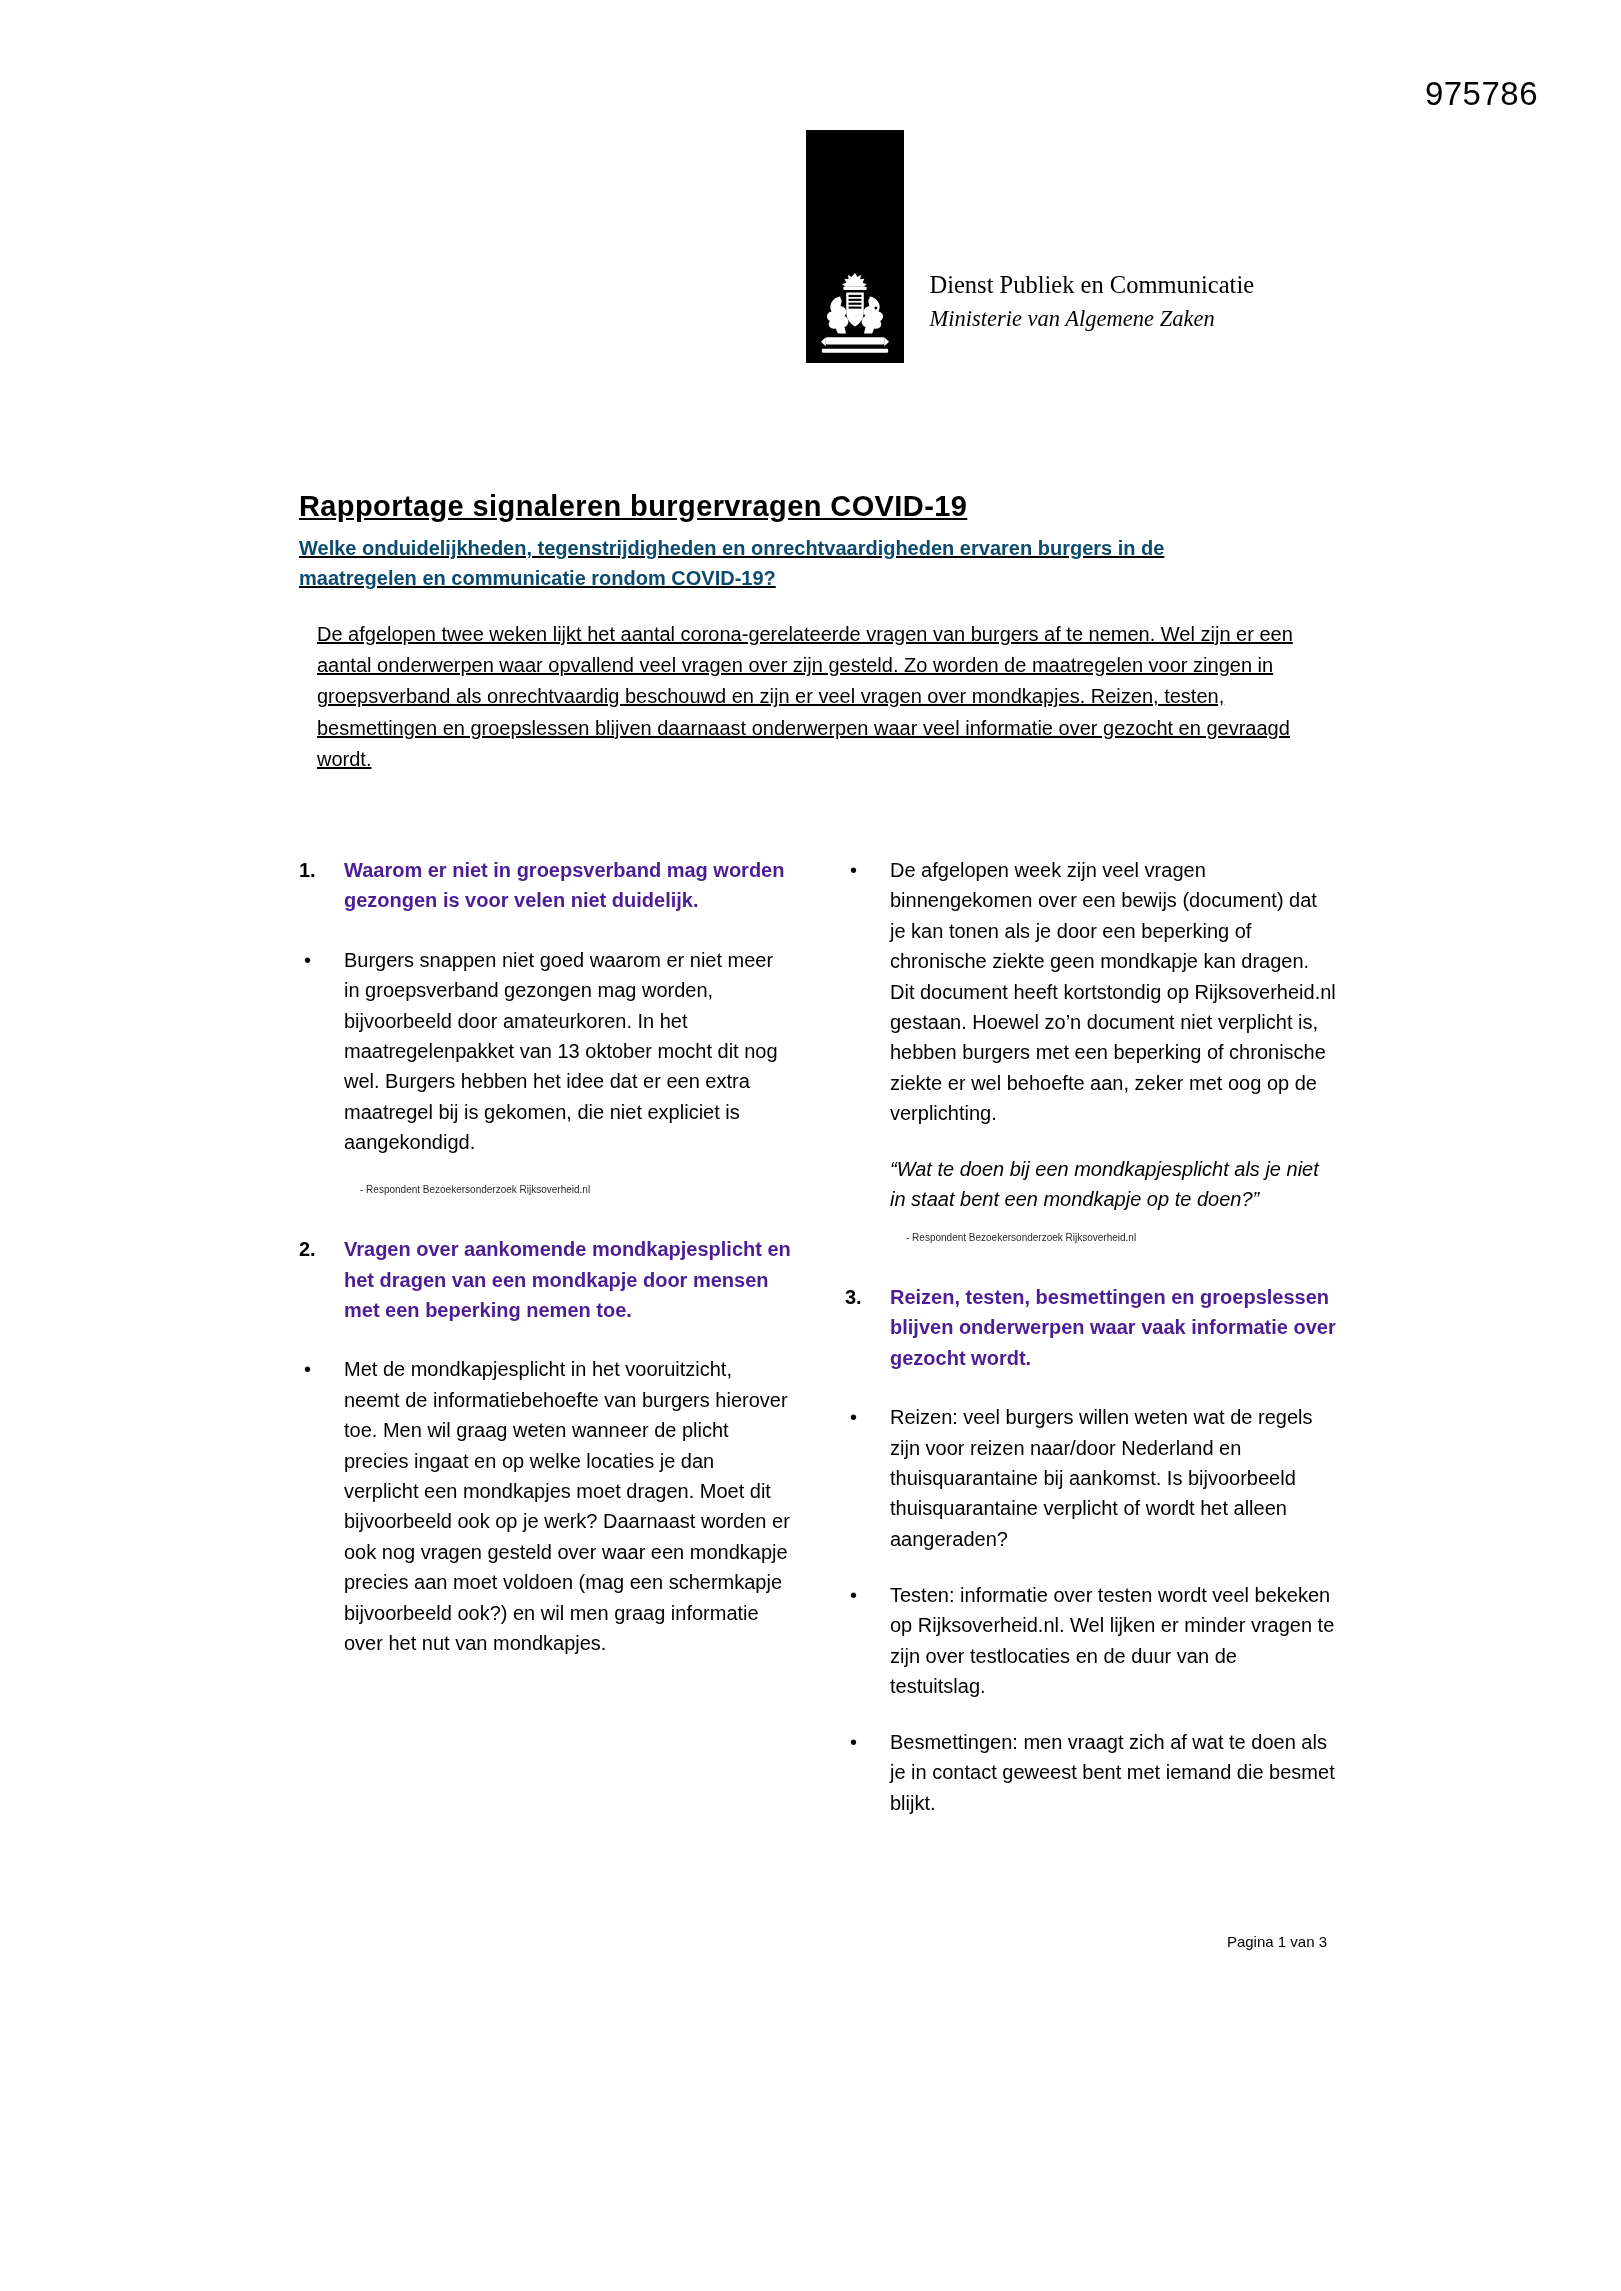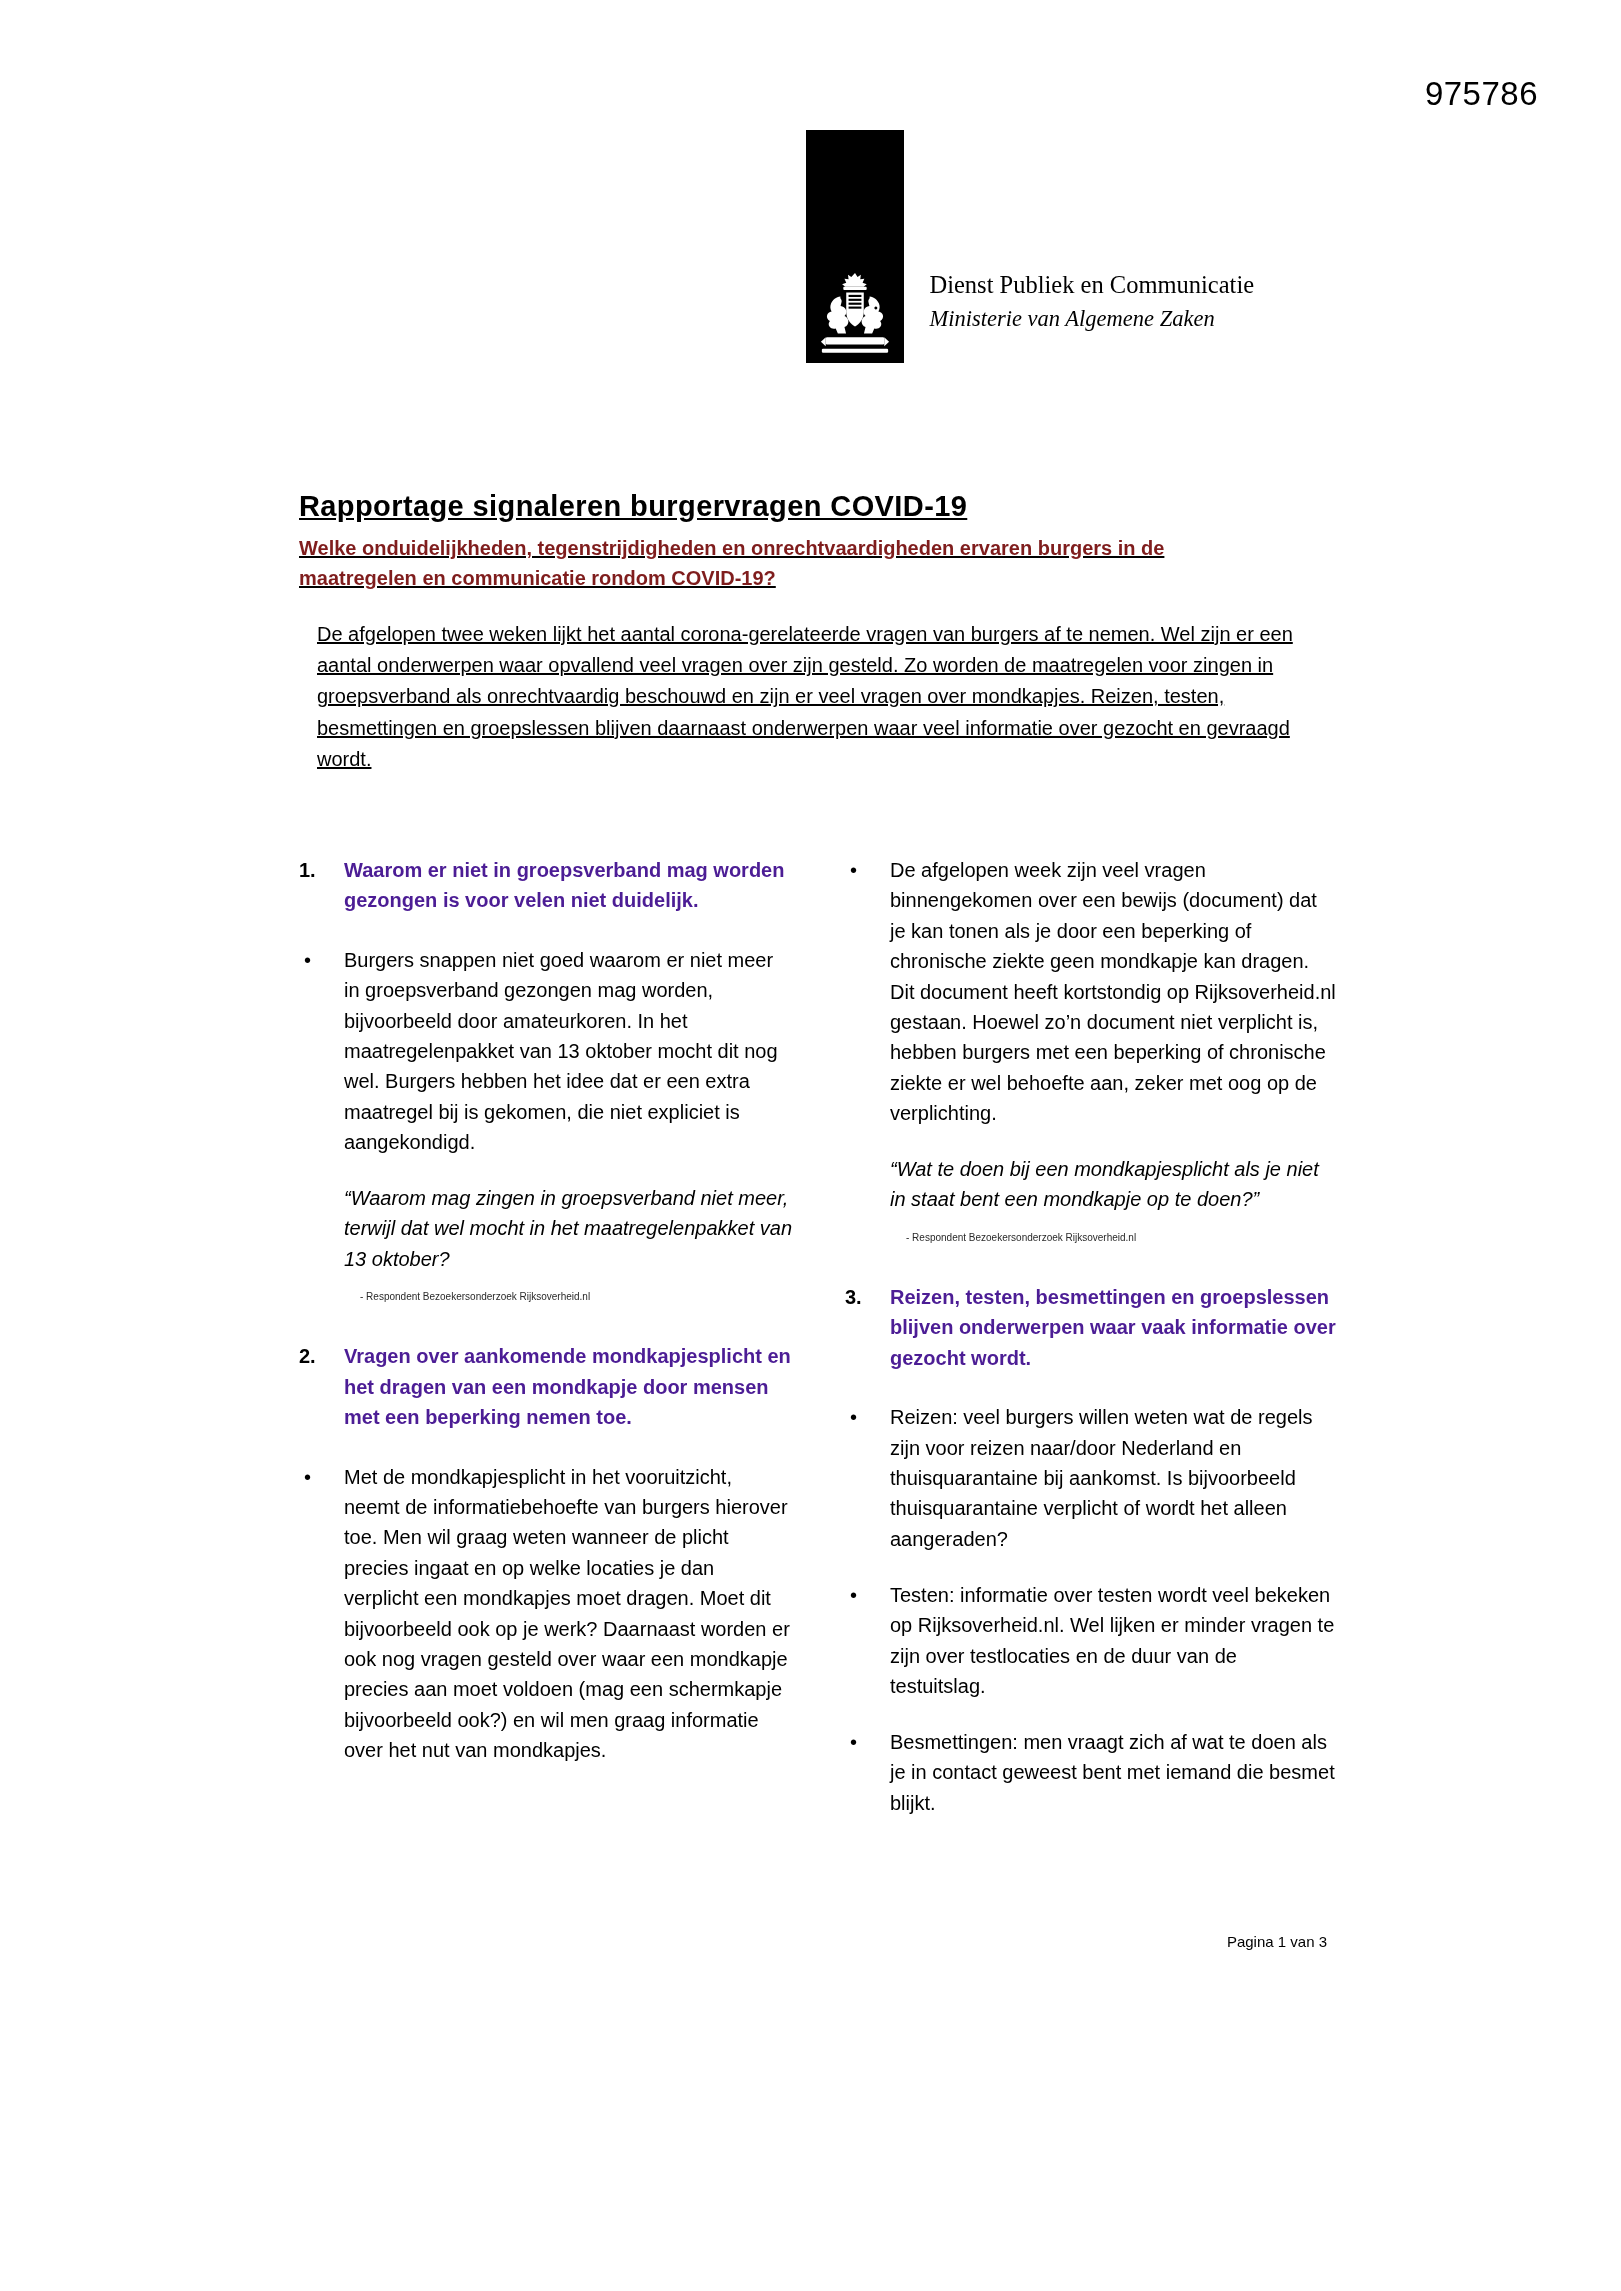--- a/index.html
+++ b/index.html
@@ -94,21 +94,21 @@
   .doc-subtitle {
     font-size: 20px;
     margin: 0 0 43px 0;
     color: #000;
   }
   .section-question {
     font-size: 20px;
     font-weight: bold;
     line-height: 1.52;
     margin: 0 0 25.5px 0;
-    color: #7f1d1d;
+    color: #0c4a6e;
     max-width: 941px;
   }
   .intro {
     font-size: 20px;
     line-height: 1.56;
     margin: 18px;
     color: #000;
   }
 
   
@@ -249,21 +249,20 @@
         <div class="num-marker">1.</div>
         <div class="num-text">Waarom er niet in groepsverband mag worden gezongen is voor velen niet duidelijk.</div>
       </div>
 
       <div class="bullet-item">
         <div class="bullet-marker">•</div>
         <div class="bullet-text">Burgers snappen niet goed waarom er niet meer in groepsverband gezongen mag worden, bijvoorbeeld door amateurkoren. In het maatregelenpakket van 13 oktober mocht dit nog wel. Burgers hebben het idee dat er een extra maatregel bij is gekomen, die niet expliciet is aangekondigd.</div>
       </div>
 
       <div class="quote-block">
-        <p class="quote-text">“Waarom mag zingen in groepsverband niet meer, terwijl dat wel mocht in het maatregelenpakket van 13 oktober?</p>
         <p class="quote-source">- Respondent Bezoekersonderzoek Rijksoverheid.nl</p>
       </div>
 
       <div class="spacer-sm"></div>
 
       <div class="num-item">
         <div class="num-marker">2.</div>
         <div class="num-text">Vragen over aankomende mondkapjesplicht en het dragen van een mondkapje door mensen met een beperking nemen toe.</div>
       </div>
 

